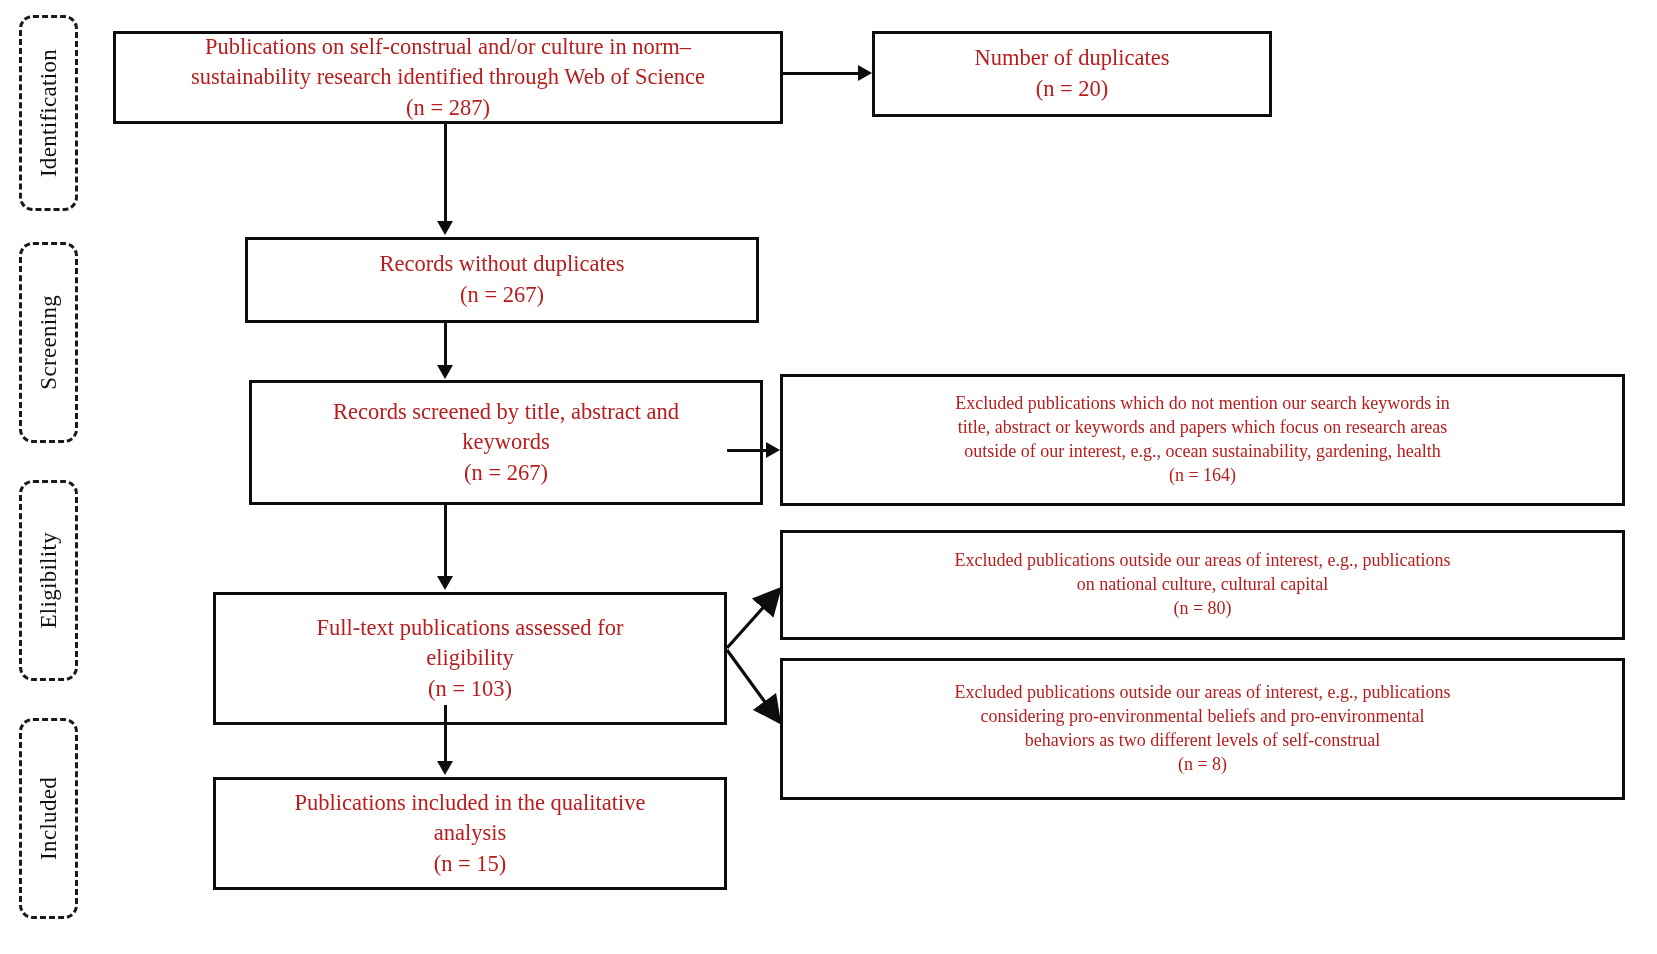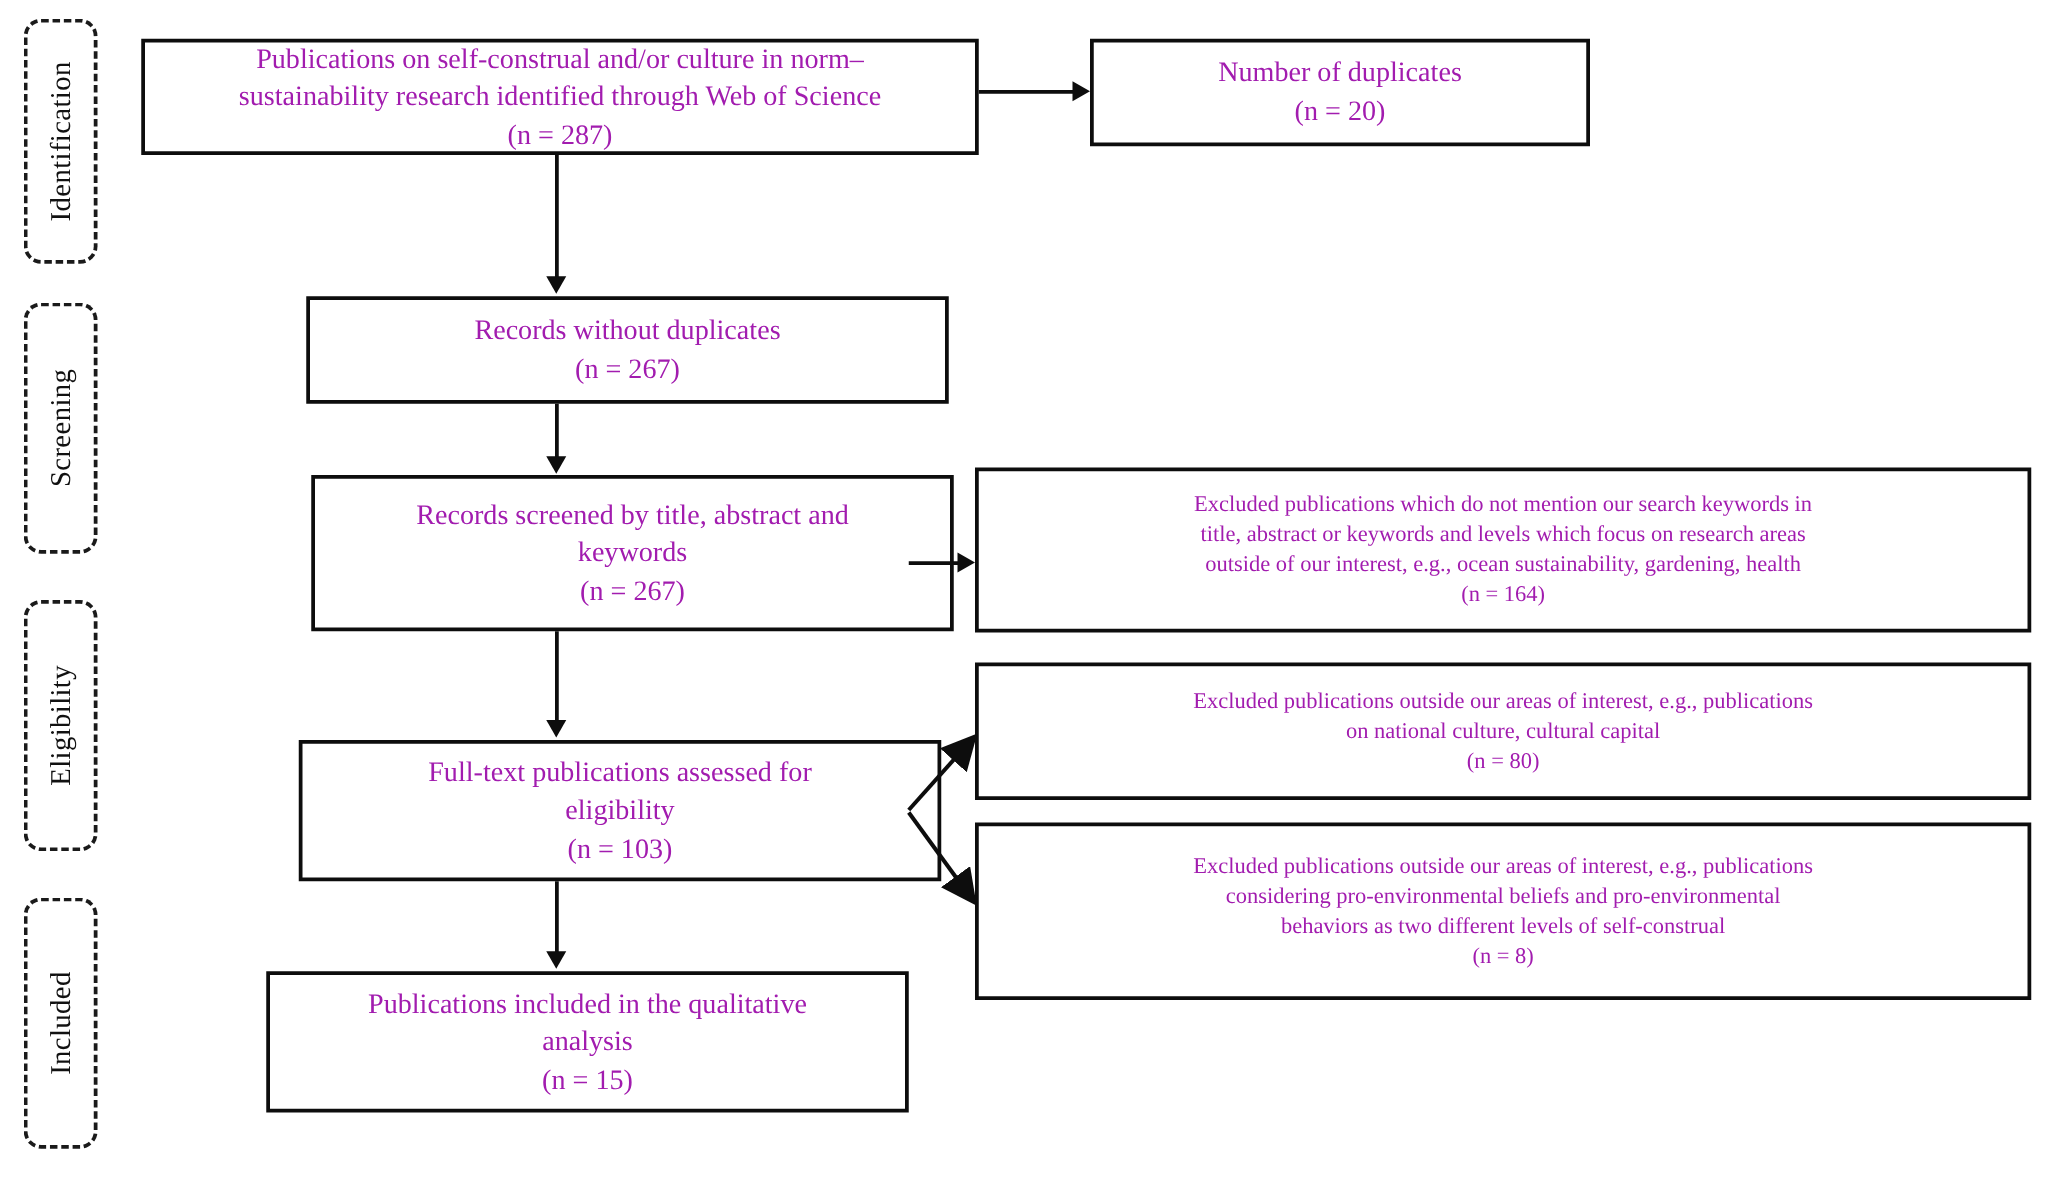--- a/index.html
+++ b/index.html
@@ -45,21 +45,21 @@
     background: #ffffff;
     display: flex;
     align-items: center;
     justify-content: center;
     text-align: center;
     padding: 4px 10px;
   }
   .flow-box .btext {
     font-size: 22.5px;
     line-height: 1.36;
-    color: #a21caf;
+    color: #b91c1c;
   }
   .flow-box.wide .btext {
     font-size: 18px;
     line-height: 1.33;
   }
 
   
   .vline {
     position: absolute;
     width: 3px;
@@ -128,21 +128,21 @@
   </div>
 
   <div class="flow-box" style="left:213px; top:380px; width:514px; height:125px;margin-left:36px;">
     <div class="btext">
       <span>Records screened by title, abstract and</span><br>
       <span>keywords</span><br>
       <span>(n = 267)</span>
     </div>
   </div>
 
-  <div class="flow-box" style="left:213px; top:592px; width:514px; height:113px;margin-left:26px;">
+  <div class="flow-box" style="left:213px; top:592px; width:514px; height:133px;">
     <div class="btext">
       <span>Full-text publications assessed for</span><br>
       <span>eligibility</span><br>
       <span>(n = 103)</span>
     </div>
   </div>
 
   <div class="flow-box" style="left:213px; top:777px; width:514px; height:113px;">
     <div class="btext">
       <span>Publications included in the qualitative</span><br>
@@ -154,21 +154,21 @@
   <div class="flow-box" style="left:872px; top:31px; width:400px; height:86px;">
     <div class="btext">
       <span>Number of duplicates</span><br>
       <span>(n = 20)</span>
     </div>
   </div>
 
   <div class="flow-box wide" style="left:780px; top:374px; width:845px; height:132px;">
     <div class="btext">
       <span>Excluded publications which do not mention our search keywords in</span><br>
-      <span>title, abstract or keywords and levels which focus on research areas</span><br>
+      <span>title, abstract or keywords and papers which focus on research areas</span><br>
       <span>outside of our interest, e.g., ocean sustainability, gardening, health</span><br>
       <span>(n = 164)</span>
     </div>
   </div>
 
   <div class="flow-box wide" style="left:780px; top:530px; width:845px; height:110px;">
     <div class="btext">
       <span>Excluded publications outside our areas of interest, e.g., publications</span><br>
       <span>on national culture, cultural capital</span><br>
       <span>(n = 80)</span>

